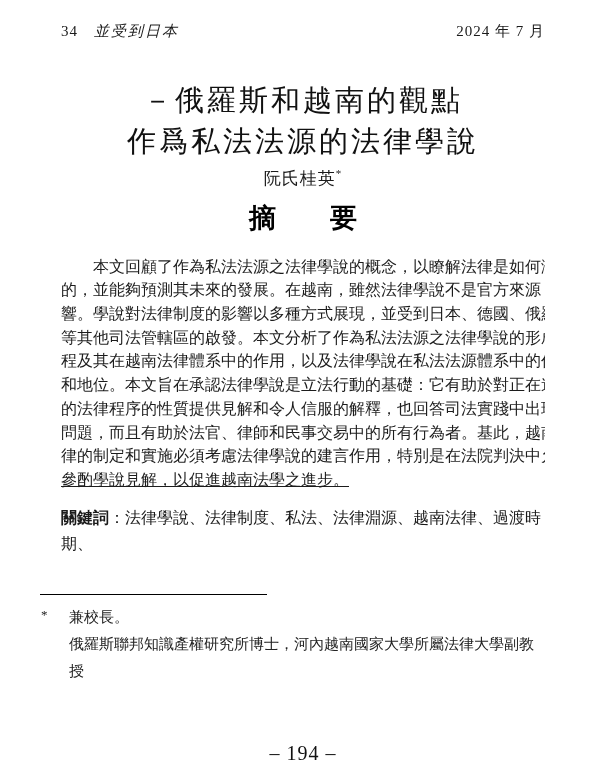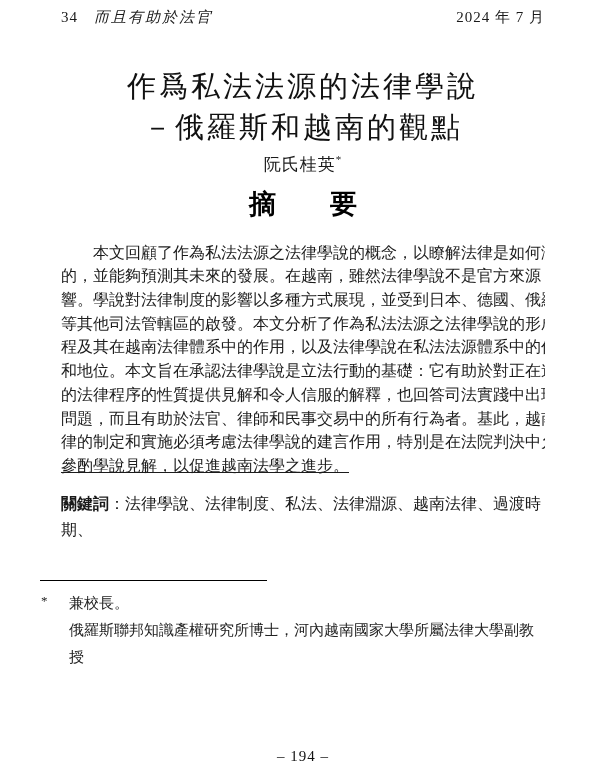--- a/index.html
+++ b/index.html
@@ -6,21 +6,21 @@
   html, body { background: #ffffff; }
   .page {
     position: relative;
     width: 598px;
     height: 773px;
     margin: 0 auto;
     background: #ffffff;
     color: #1a1a1a;
     font-family: "Liberation Serif", "DejaVu Serif", serif;
     overflow: hidden;
-    padding: 8px 57px 0 57px;
+    padding: 22px 57px 0 57px;
   }
 
   
   .running-head {
     display: flex;
     justify-content: space-between;
     align-items: baseline;
     font-size: 15px;
     line-height: 18px;
   }
@@ -115,41 +115,41 @@
     font-size: 13px;
   }
 
   
   .page-footer {
     position: absolute;
     left: 0;
     right: 0;
     bottom: 8px;
     text-align: center;
-    font-size: 15px;
+    font-size: 20px;
     letter-spacing: 1px;
     color: #111;
   }
 </style>
 </head>
 <body>
 
 <div class="page">
 
   <div class="running-head">
     <div class="left">
       <span class="issue-number">34</span>
-      <span class="journal-name">而且有助於法官</span>
+      <span class="journal-name">並受到日本</span>
     </div>
     <div class="header-date">2024 年 7 月</div>
   </div>
 
   <h1 class="article-title">
+    <span>－俄羅斯和越南的觀點</span>
     <span>作爲私法法源的法律學說</span>
-    <span>－俄羅斯和越南的觀點</span>
   </h1>
 
   <div class="author-line">
     <span>阮氏桂英</span><sup>*</sup>
   </div>
 
   <h2 class="abstract-heading">摘　　要</h2>
 
   <div class="abstract-body">
     <div class="abs-line first">本文回顧了作為私法法源之法律學說的概念，以瞭解法律是如何演變</div>

